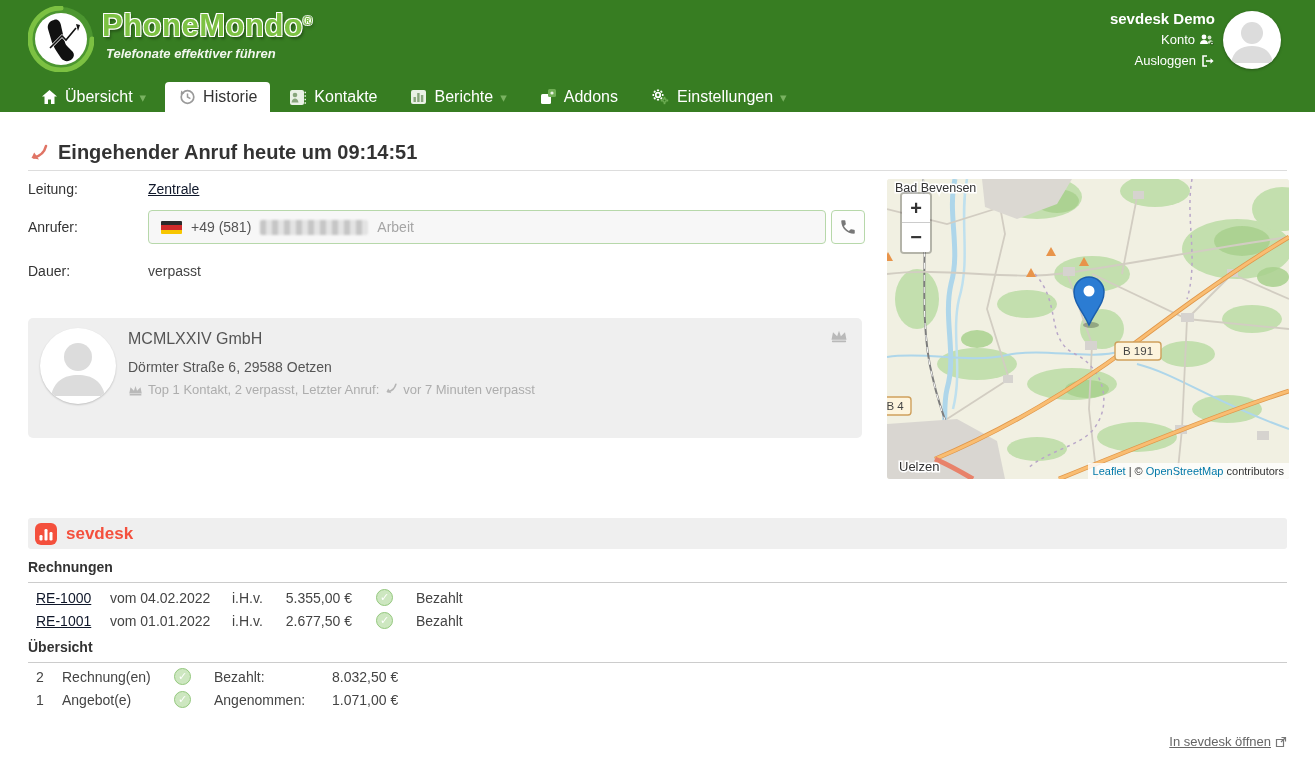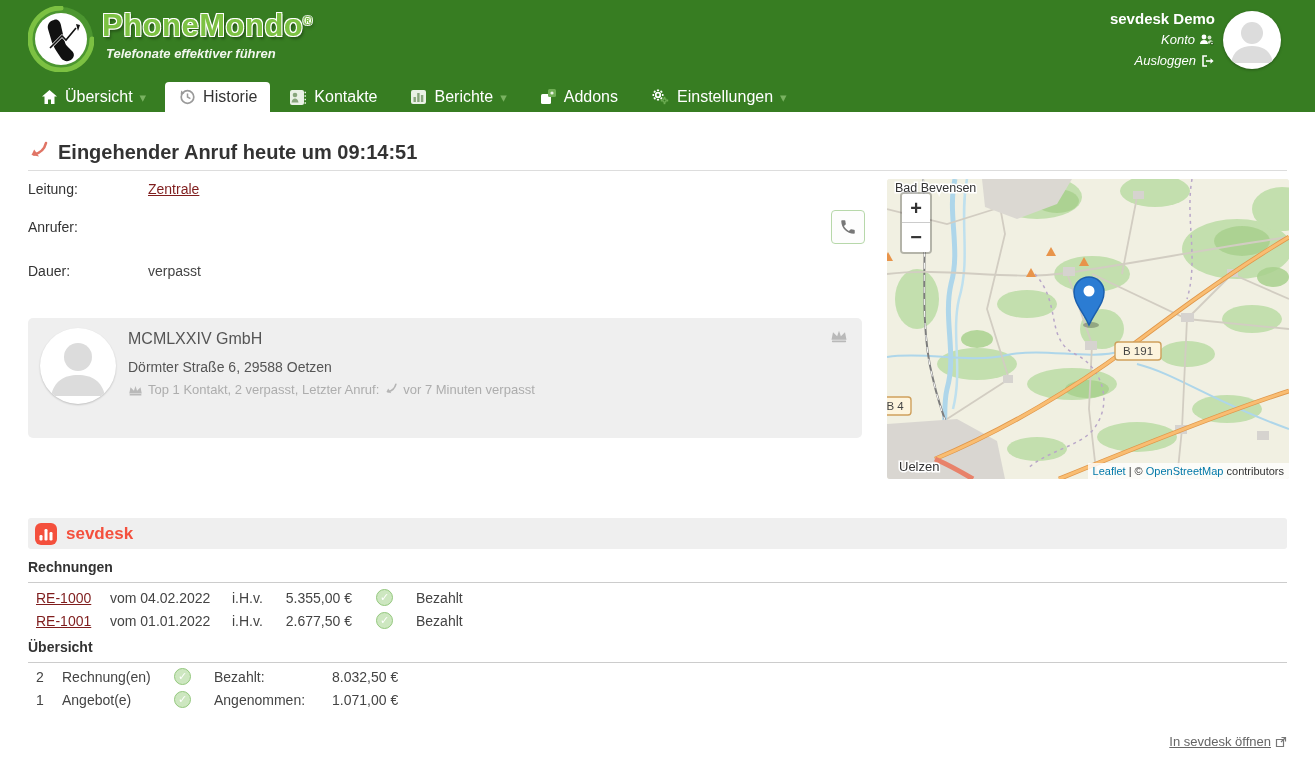--- a/index.html
+++ b/index.html
@@ -11,38 +11,38 @@
   .header { position:absolute; left:0; top:0; width:1315px; height:112px; background:#377d22; }
   .logo-wrap { position:absolute; left:28px; top:6px; width:66px; height:66px; }
   .brand { position:absolute; left:102px; top:8px; font-size:31px; font-weight:800; color:#7cc142;
            text-shadow:-1px -1px 0 #fff,1px -1px 0 #fff,-1px 1px 0 #fff,1px 1px 0 #fff,2px 3px 3px rgba(0,0,0,0.35);
            letter-spacing:0.5px;text-align:right; }
   .brand sup { font-size:12px; }
   .tagline { position:absolute; left:106px; top:46px; font-size:13px; font-style:italic; font-weight:700; color:#f2f7ee; }
   .userbox { position:absolute; right:100px; top:10px; text-align:right; color:#fff; line-height:18px; }
   .userbox .uname { font-size:15px; font-weight:700; display:block; margin-bottom:2px; }
   .userbox a { color:#fff; text-decoration:none; font-size:13px; display:inline-flex; align-items:center; gap:4px; }
-  .userbox .row { margin-top:2px;font-style:italic; }
+  .userbox .row { margin-top:2px; }
   .avatar-hd { position:absolute; right:34px; top:11px; width:58px; height:58px; border-radius:50%; background:#fff;
                box-shadow:0 1px 3px rgba(0,0,0,0.3); overflow:hidden; }
 
   
   .nav { position:absolute; left:28px; top:82px; height:30px; display:flex; align-items:flex-end; gap:6px; }
   .nav-item { display:inline-flex; align-items:center; gap:7px; height:30px; padding:0 13px; color:#fff;
               font-size:16px; cursor:pointer; border-radius:4px 4px 0 0; }
   .nav-item.active { background:#fff; color:#333;justify-content:space-between; }
   .caret { color:#79b261; font-size:13px; }
 
   
   .page-title { position:absolute; left:28px; top:141px; font-size:20px; font-weight:700; color:#333;
-                display:flex; align-items:flex-start; gap:9px; }
+                display:flex; align-items:flex-end; gap:9px; }
   .hr { position:absolute; left:28px; width:1259px; height:0; border-top:1px solid #ddd; }
   .field-label { position:absolute; left:28px; font-size:14px; color:#333; }
   .field-value { position:absolute; left:148px; font-size:14px; color:#444; }
-  a.glink { color:#7f1d1d; text-decoration:underline; }
+  a.glink { color:#0f172a; text-decoration:underline; }
   .caller-input { position:absolute; left:148px; top:210px; width:678px; height:34px; background:#f7f7f7;
                   border:1px solid #b7d8aa; border-radius:4px; display:flex; align-items:center; gap:9px; padding:0 12px; }
   .flag-de { width:21px; height:13px; border-radius:1px; flex:0 0 auto;
              background:linear-gradient(180deg,#2b2b2b 0 33.3%,#d02b2b 33.3% 66.6%,#f7c600 66.6% 100%); }
   .caller-prefix { font-size:14px; color:#555; }
   .blur-num { width:108px; height:15px; display:inline-block; border-radius:2px;
               background:repeating-linear-gradient(90deg,#c6c6c6 0 6px,#e3e3e3 6px 12px),
                          repeating-linear-gradient(0deg,rgba(190,190,190,0.7) 0 5px,rgba(230,230,230,0.7) 5px 10px);
               filter:blur(1.3px); }
   .caller-type { font-size:14px; color:#a5a5a5; }
@@ -216,20 +216,26 @@
       <path d="M3.5 14 L11 15.6 L6.2 8.4 Z" fill="#e07465"></path>
     </svg>
     <span>Eingehender Anruf heute um 09:14:51</span>
   </div>
   <div class="hr" style="top:170px;"></div>
 
   <div class="field-label" style="top:181px;">Leitung:</div>
   <div class="field-value" style="top:181px;"><a href="#" class="glink">Zentrale</a></div>
 
   <div class="field-label" style="top:219px;">Anrufer:</div>
+  <div class="caller-input">
+    <span class="flag-de"></span>
+    <span class="caller-prefix">+49 (581)</span>
+    <span class="blur-num"></span>
+    <span class="caller-type">Arbeit</span>
+  </div>
   <div class="phone-btn">
     <svg width="18" height="18" viewBox="0 0 24 24">
       <path d="M6.6 10.8c1.4 2.8 3.8 5.1 6.6 6.6l2.2-2.2c.3-.3.7-.4 1-.2 1.1.4 2.3.6 3.6.6.6 0 1 .4 1 1V20c0 .6-.4 1-1 1C10.6 21 3 13.4 3 4c0-.6.4-1 1-1h3.5c.6 0 1 .4 1 1 0 1.2.2 2.4.6 3.6.1.3 0 .7-.2 1l-2.3 2.2z" fill="#777"></path>
     </svg>
   </div>
 
   <div class="field-label" style="top:263px;">Dauer:</div>
   <div class="field-value" style="top:263px;">verpasst</div>
 
   <div class="contact-card">

